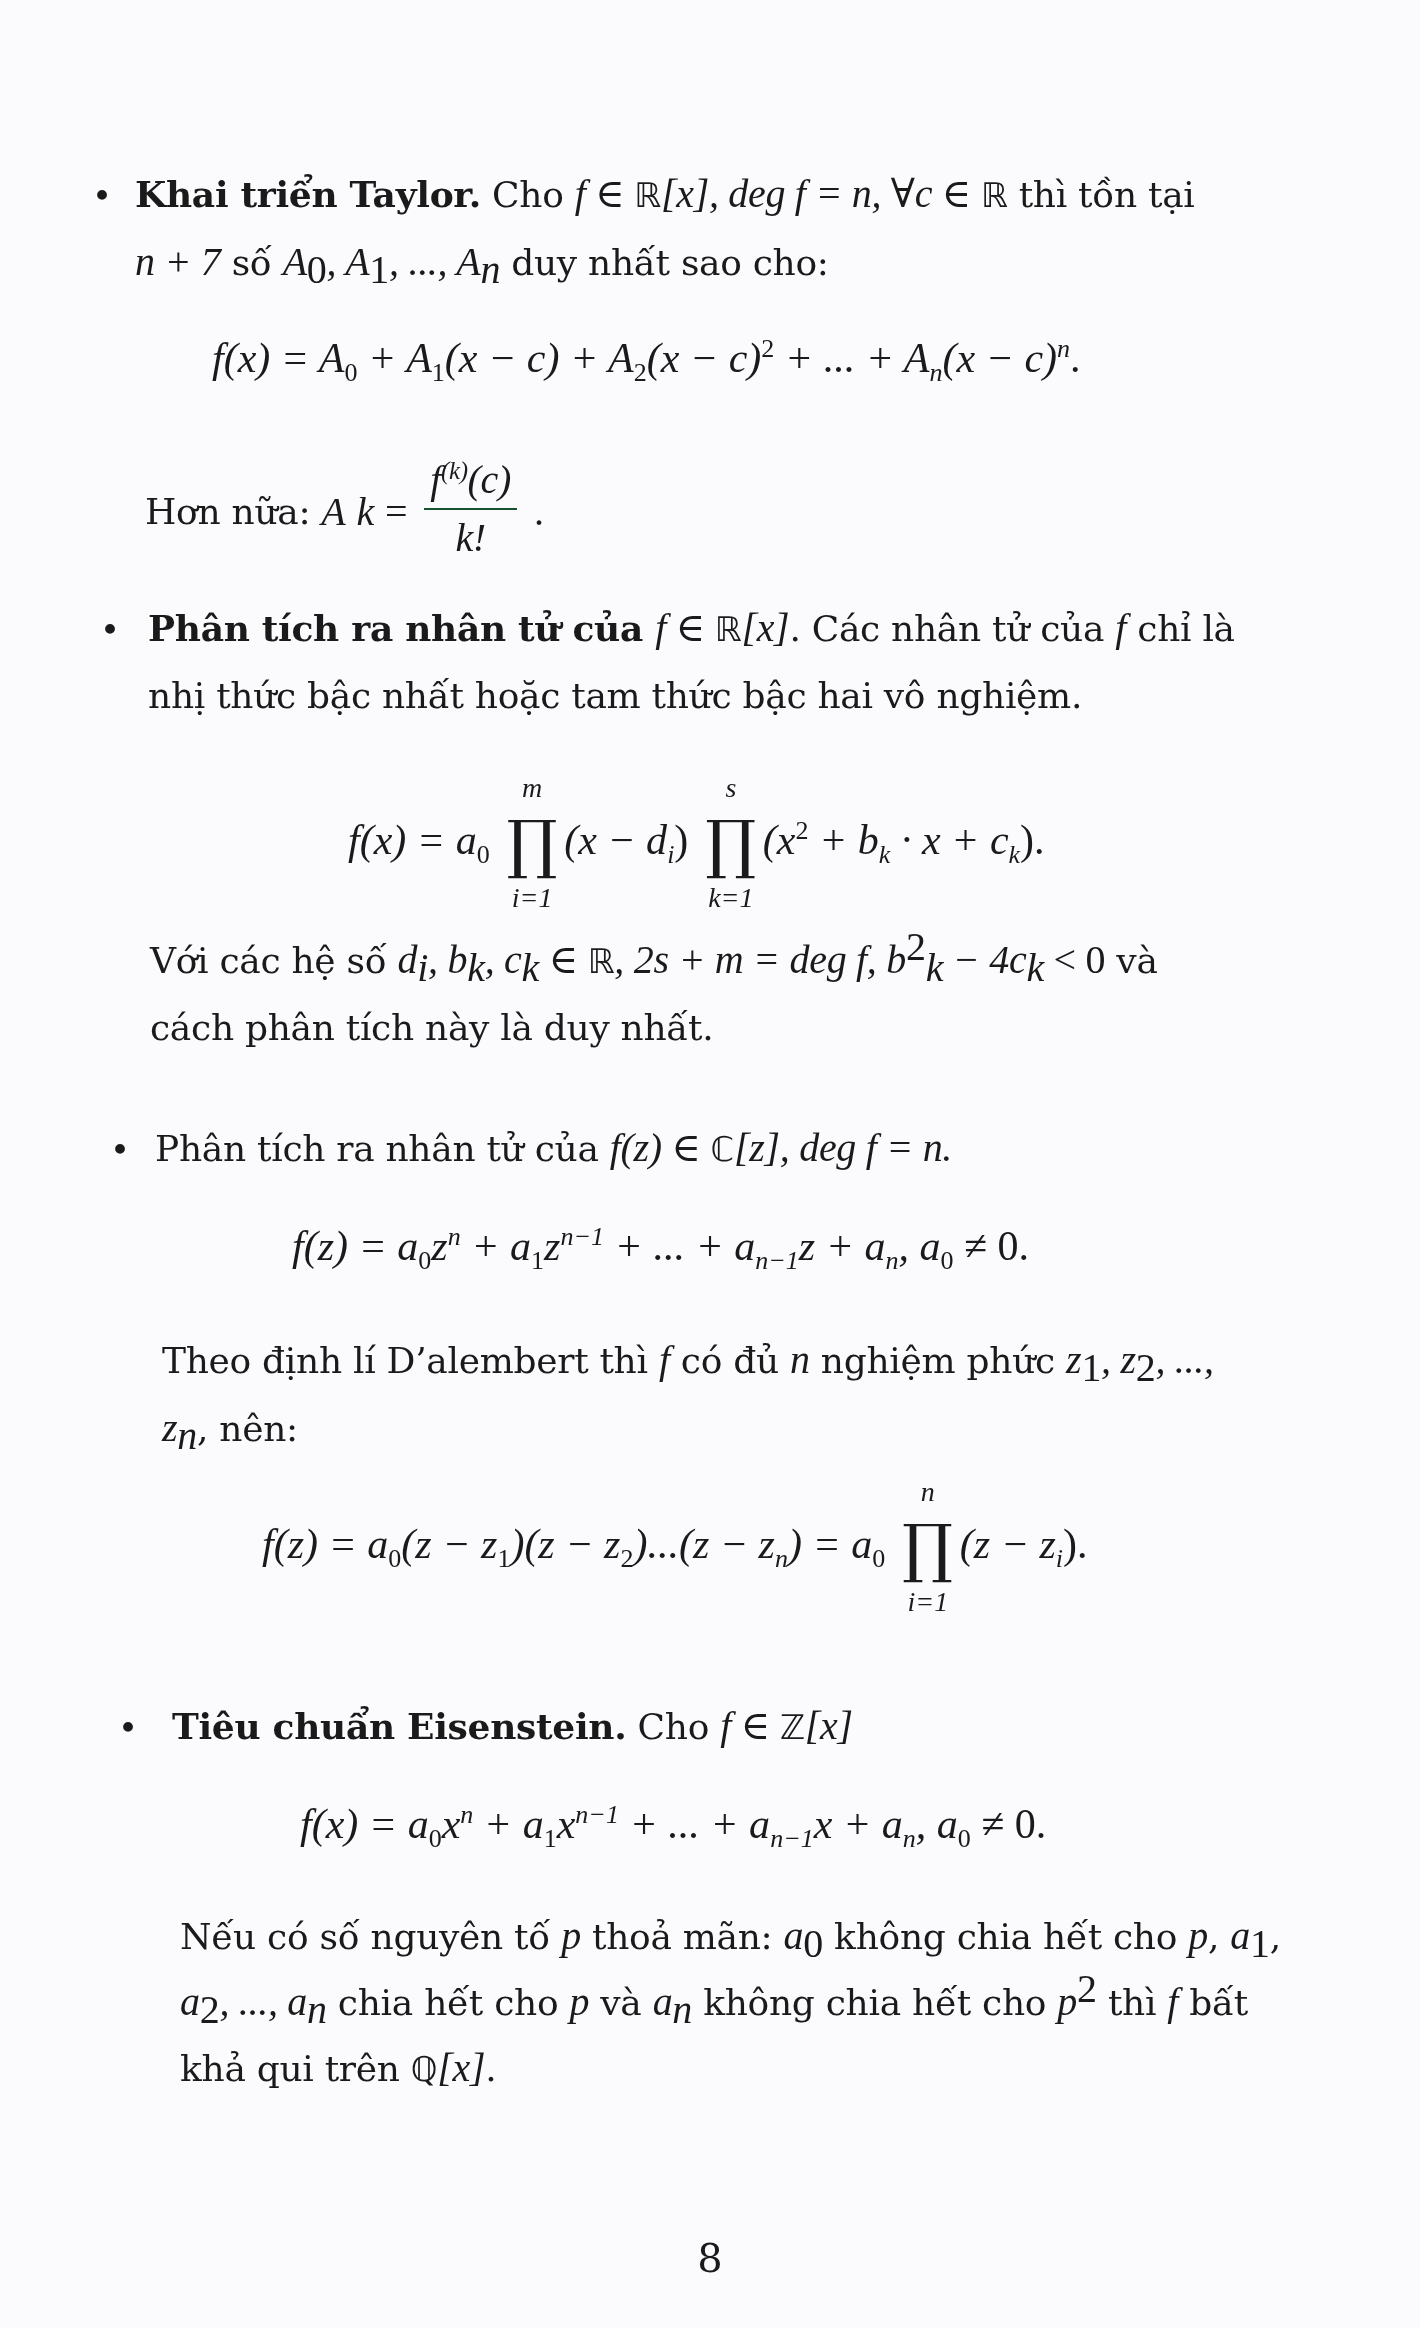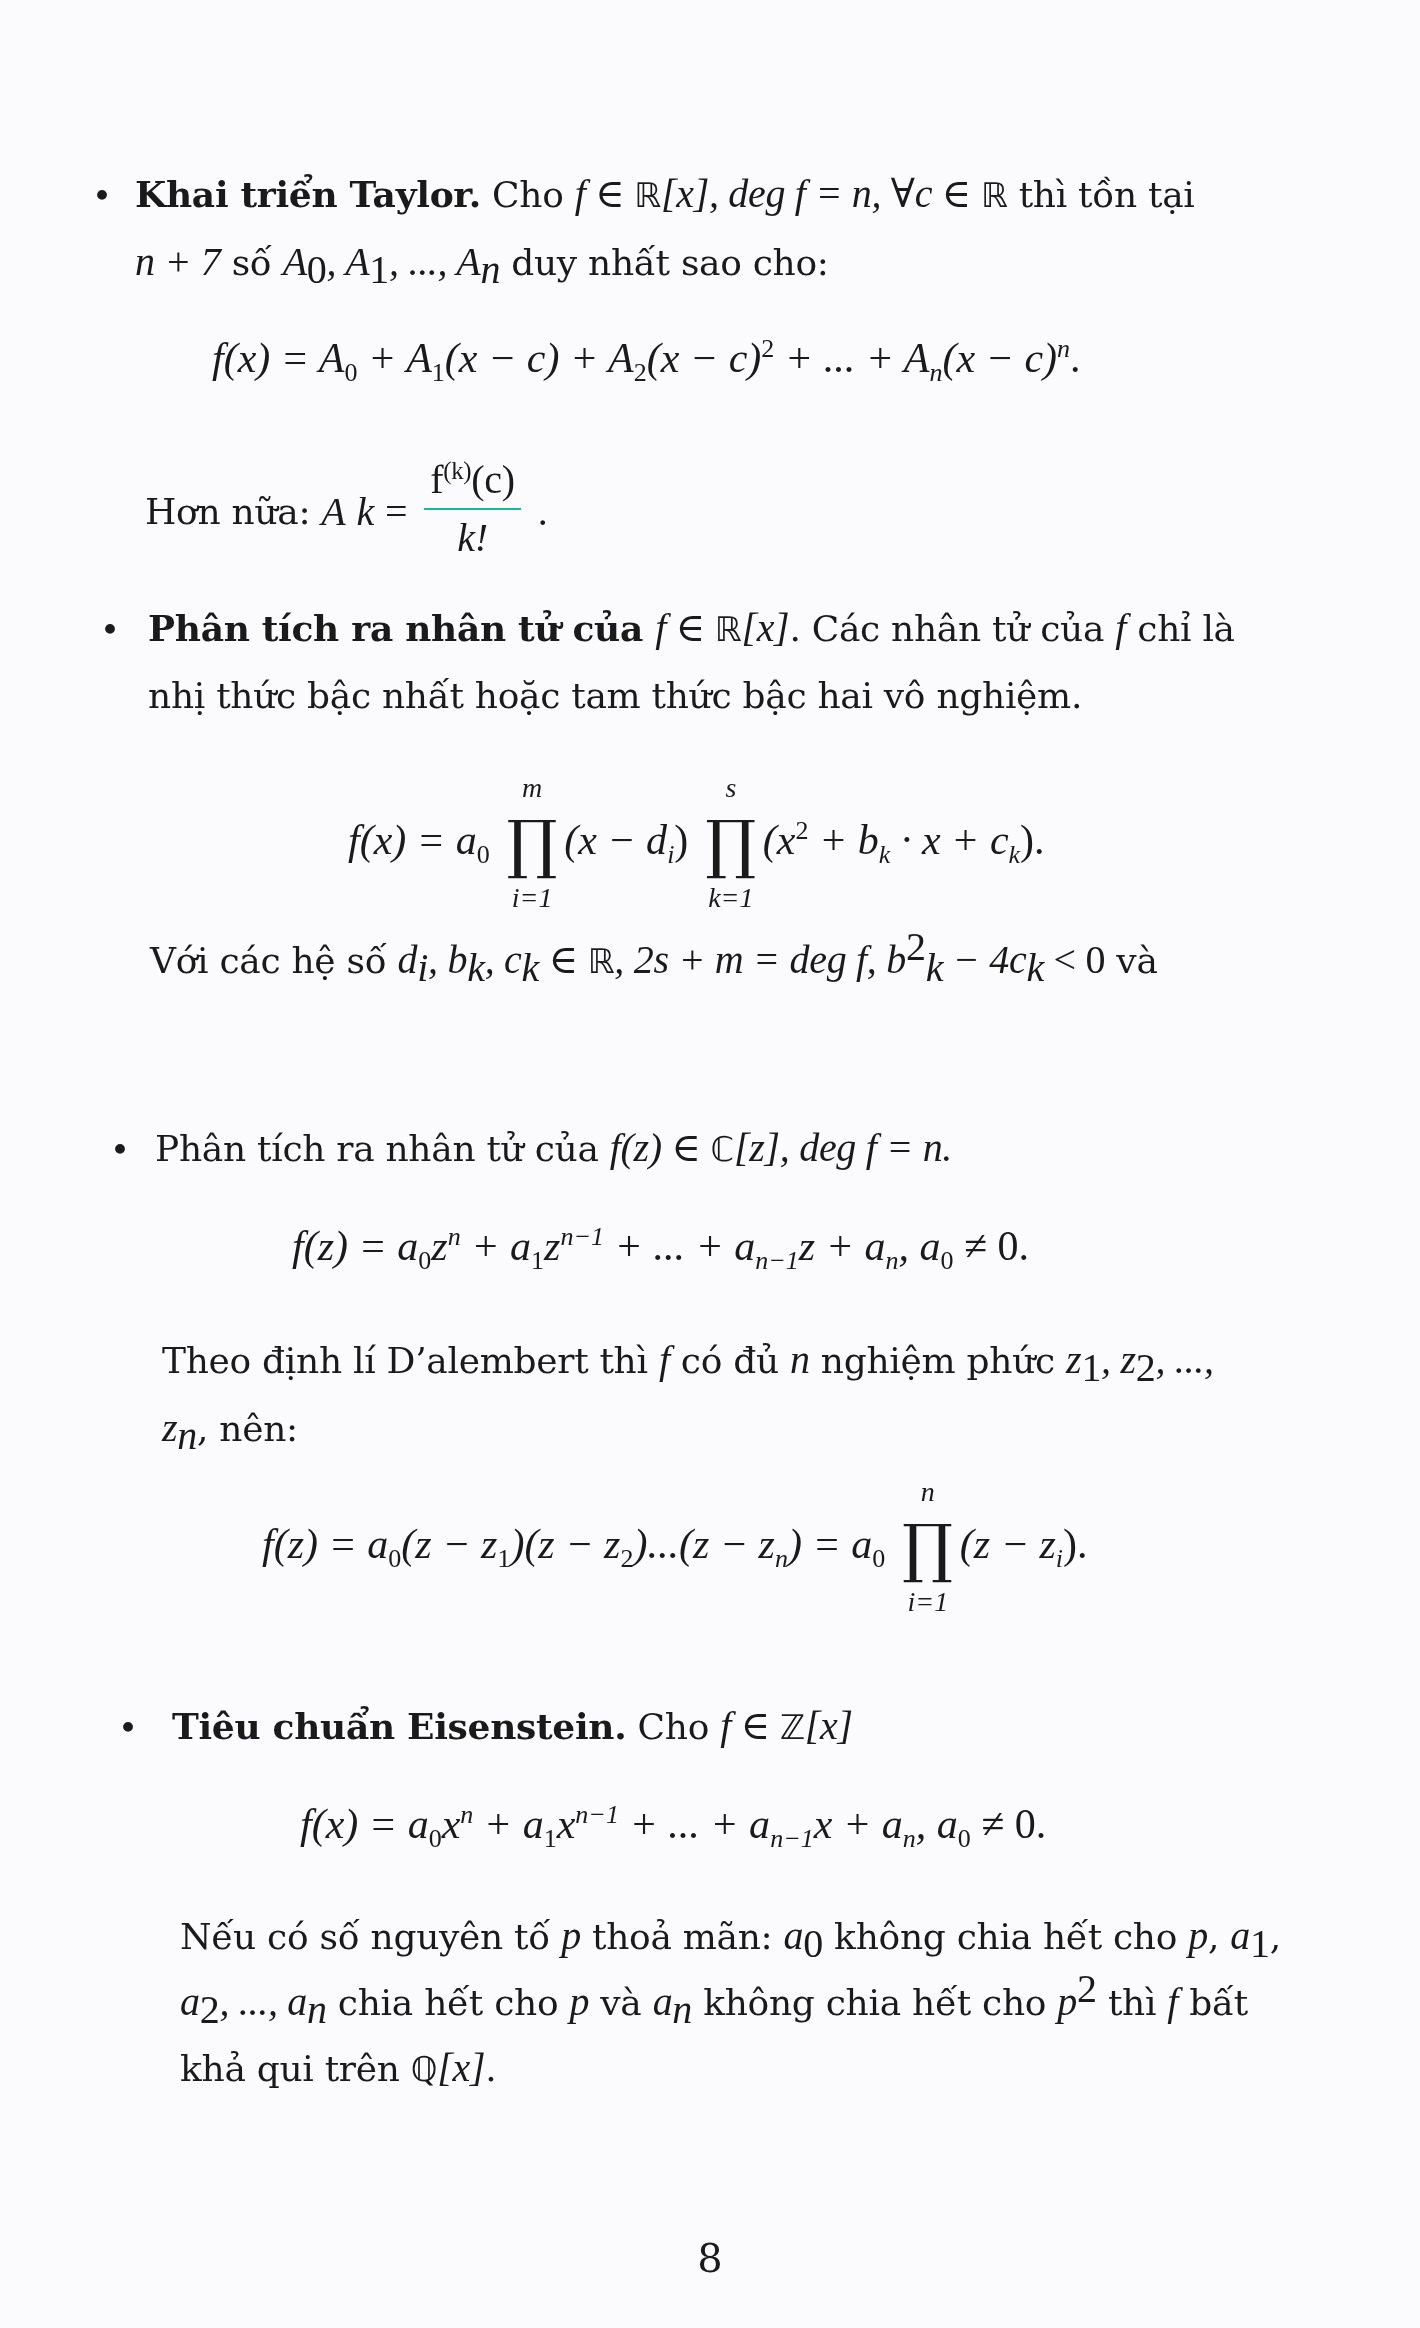--- a/index.html
+++ b/index.html
@@ -40,21 +40,21 @@
     display: inline-block; position: relative; vertical-align: middle;
     text-align: center; width: 56px; margin: 0 4px;
   }
   .prod .sym { font-size: 64px; line-height: 64px; display: block; font-family: "DejaVu Serif", serif; }
   .prod .up, .prod .lo {
     position: absolute; left: 0; right: 0; font-size: 28px; line-height: 28px; font-style: italic;
   }
   .prod .up { top: -38px; }
   .prod .lo { bottom: -36px; }
   .frac { display: inline-block; vertical-align: middle; text-align: center; margin: 0 6px; }
-  .frac .num { display: block; border-bottom: 2px solid #14b8a6; padding: 0 6px 4px; }
+  .frac .num { display: block; border-bottom: 2px solid #14532d; padding: 0 6px 4px; font-style: italic; }
   .frac .den { display: block; padding-top: 4px; font-style: italic; }
   .pagenum {
     position: absolute; left: 0; width: 1420px; top: 2235px; text-align: center;
     font-size: 40px; font-family: "DejaVu Serif", serif;
   }
 </style>
 </head>
 <body>
 
 <div class="page">
@@ -87,20 +87,21 @@
   </div>
   <div class="line" style="left:148px; top:672px;">nhị thức bậc nhất hoặc tam thức bậc hai vô nghiệm.</div>
   <div class="eq" style="left:348px; top:812px;">
     <i>f(x) = a</i><sub>0</sub>
     <span class="prod"><span class="up">m</span><span class="sym">∏</span><span class="lo">i=1</span></span><i>(x − d</i><sub><i>i</i></sub><span>)</span>
     <span class="prod"><span class="up">s</span><span class="sym">∏</span><span class="lo">k=1</span></span><i>(x</i><sup>2</sup><i> + b</i><sub><i>k</i></sub><i> · x + c</i><sub><i>k</i></sub><span>).</span>
   </div>
   <div class="line" style="left:150px; top:936px;">
     <span>Với các hệ số </span><span class="m">d</span><sub class="m">i</sub><span class="m">, b</span><sub class="m">k</sub><span class="m">, c</span><sub class="m">k</sub><span class="mu"> ∈ </span><span class="bb">ℝ</span><span class="m">, 2s + m = deg f, b</span><sup class="mu">2</sup><sub class="m">k</sub><span class="m"> − 4c</span><sub class="m">k</sub><span class="mu"> &lt; 0</span><span> và</span>
   </div>
+  <div class="line" style="left:150px; top:1004px;">cách phân tích này là duy nhất.</div>
 
   <div class="bullet" style="left:110px; top:1126px;">•</div>
   <div class="line" style="left:155px; top:1124px;">
     <span>Phân tích ra nhân tử của </span><span class="m">f(z) ∈ </span><span class="bb">ℂ</span><span class="m">[z], deg f = n.</span>
   </div>
   <div class="eq" style="left:292px; top:1218px;">
     <i>f(z) = a</i><sub>0</sub><i>z</i><sup><i>n</i></sup><i> + a</i><sub>1</sub><i>z</i><sup><i>n−1</i></sup><i> + ... + a</i><sub><i>n−1</i></sub><i>z + a</i><sub><i>n</i></sub><i>, a</i><sub>0</sub><span> ≠ 0.</span>
   </div>
   <div class="line" style="left:162px; top:1336px;">
     <span>Theo định lí D’alembert thì </span><span class="m">f</span><span> có đủ </span><span class="m">n</span><span> nghiệm phức </span><span class="m">z</span><sub class="mu">1</sub><span class="m">, z</span><sub class="mu">2</sub><span class="m">, ...,</span>

